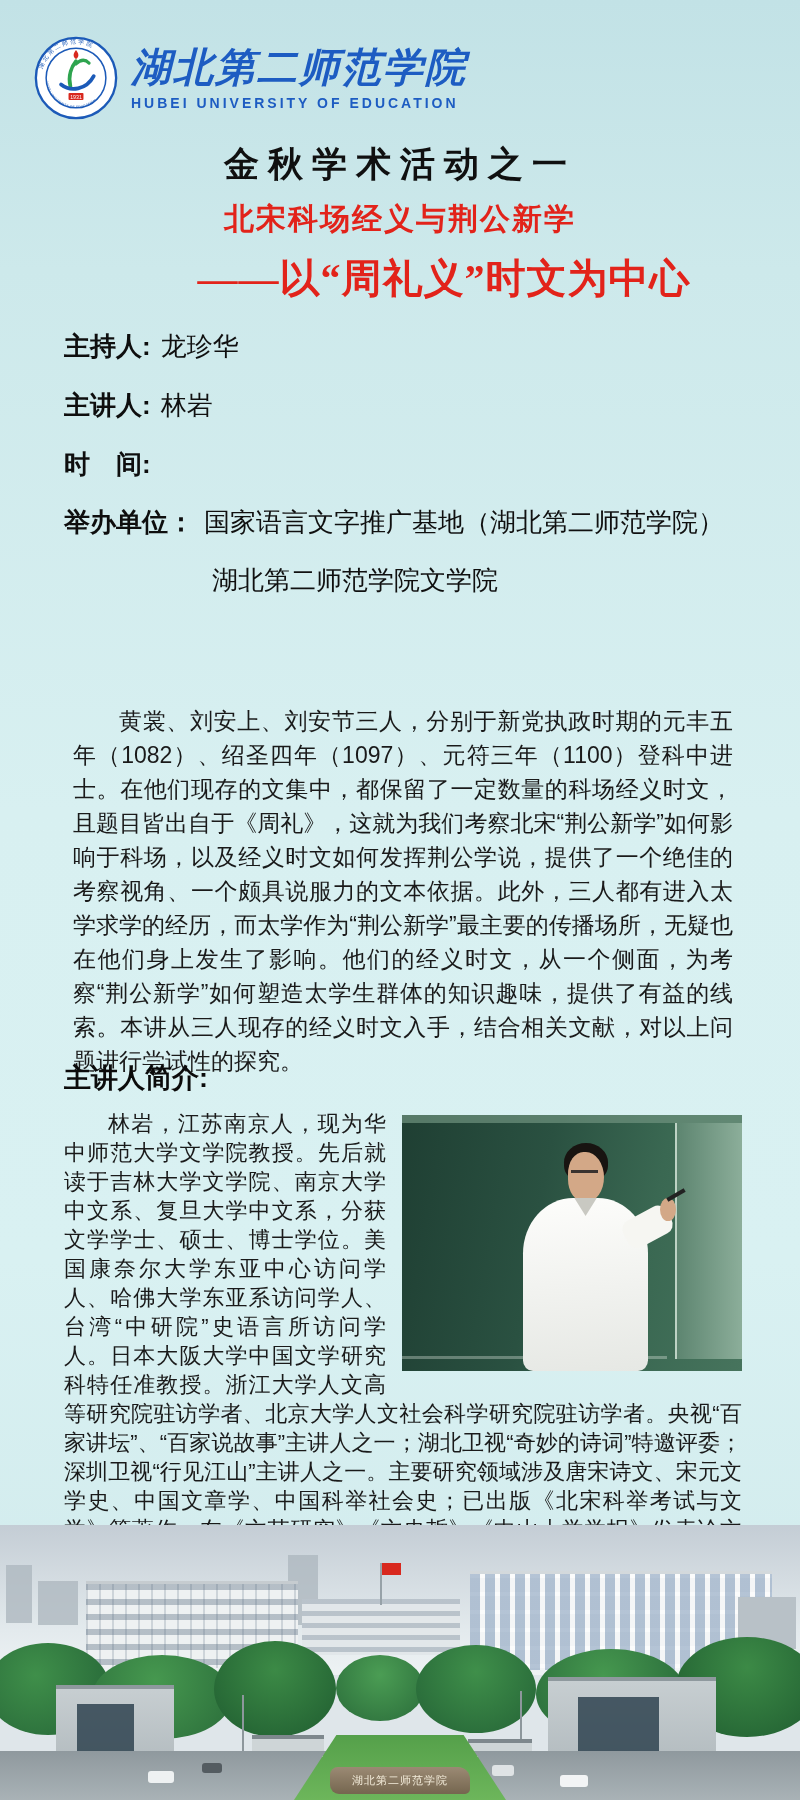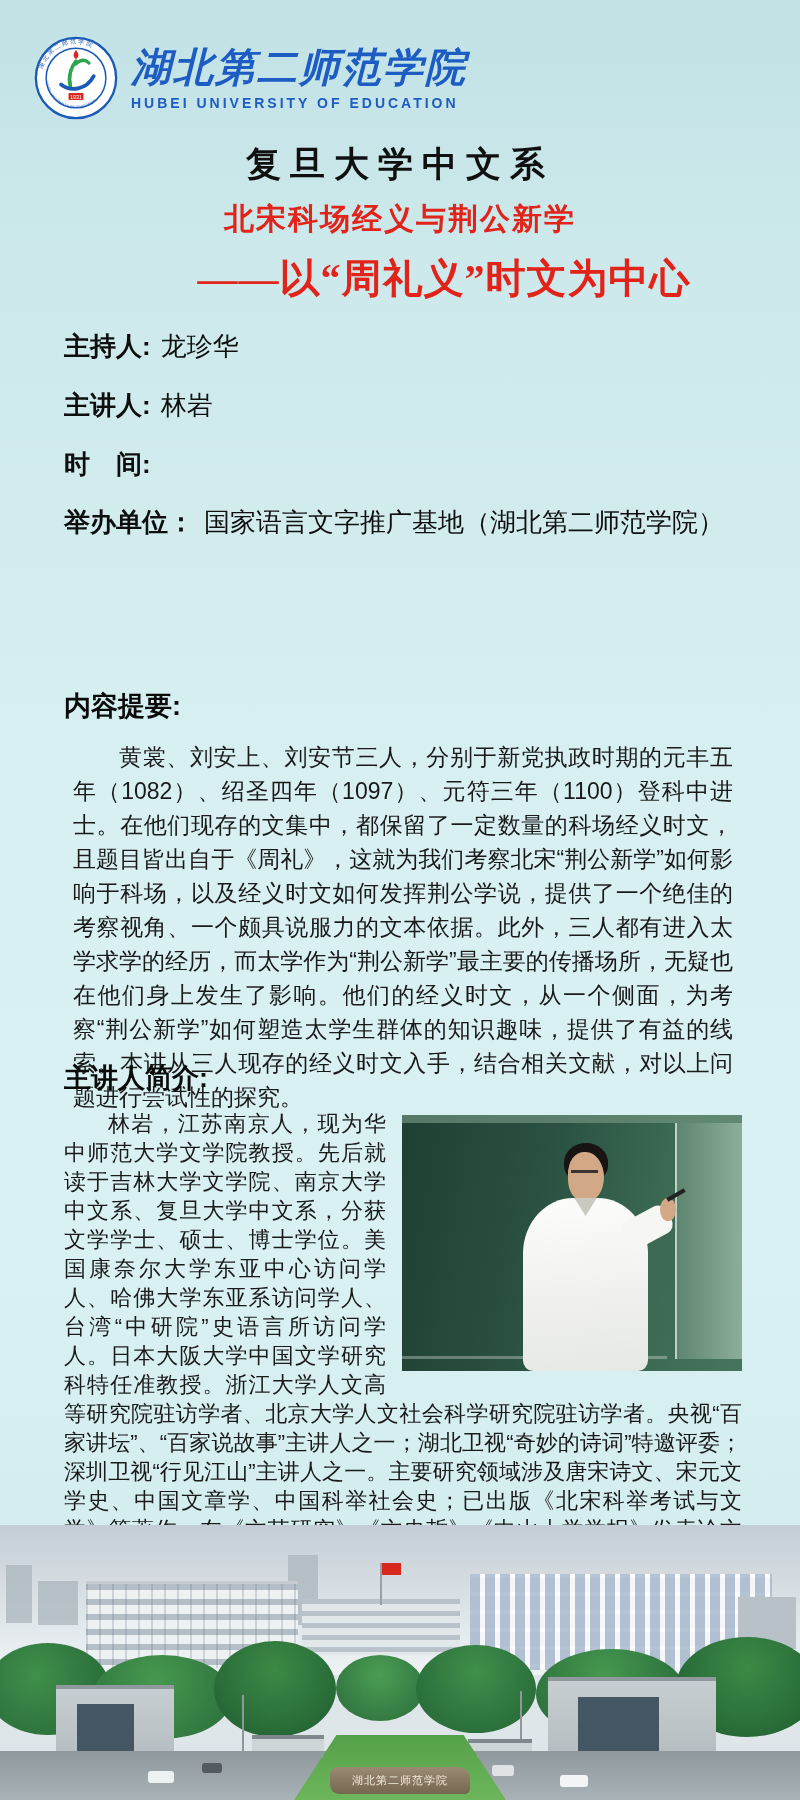--- a/index.html
+++ b/index.html
@@ -116,44 +116,44 @@
         <rect x="37" y="61" width="16" height="7.5" rx="1" fill="#d8281e"></rect>
         <text x="45" y="67" font-size="5.6" fill="#ffffff" text-anchor="middle">1931</text>
       </svg>
     </span>
     <div>
       <div class="uni-cn">湖北第二师范学院</div>
       <div class="uni-en">HUBEI UNIVERSITY OF EDUCATION</div>
     </div>
   </div>
 
-  <div class="series-title">复旦大学中文系</div>
+  <div class="series-title">金秋学术活动之一</div>
   <div class="lect1">北宋科场经义与荆公新学</div>
   <div class="lect2">——以“周礼义”时文为中心</div>
 
   <div class="info">
     <div class="info-row">
       <span class="info-label">主持人:</span>
       <span class="info-value">龙珍华</span>
     </div>
     <div class="info-row">
       <span class="info-label">主讲人:</span>
       <span class="info-value">林岩</span>
     </div>
     <div class="info-row">
       <span class="info-label">时　间:</span>
     </div>
     <div class="info-row">
       <span class="info-label">举办单位：</span>
       <span class="info-value">国家语言文字推广基地（湖北第二师范学院）</span>
     </div>
+    <div class="info-extra">湖北第二师范学院文学院</div>
   </div>
 
   <div class="abstract">
-    <div class="sec-heading">内容提要:</div>
     <p class="abstract-text">黄裳、刘安上、刘安节三人，分别于新党执政时期的元丰五年（1082）、绍圣四年（1097）、元符三年（1100）登科中进士。在他们现存的文集中，都保留了一定数量的科场经义时文，且题目皆出自于《周礼》，这就为我们考察北宋“荆公新学”如何影响于科场，以及经义时文如何发挥荆公学说，提供了一个绝佳的考察视角、一个颇具说服力的文本依据。此外，三人都有进入太学求学的经历，而太学作为“荆公新学”最主要的传播场所，无疑也在他们身上发生了影响。他们的经义时文，从一个侧面，为考察“荆公新学”如何塑造太学生群体的知识趣味，提供了有益的线索。本讲从三人现存的经义时文入手，结合相关文献，对以上问题进行尝试性的探究。</p>
   </div>
 
   <div class="bio">
     <div class="sec-heading">主讲人简介:</div>
     <div class="bio-body">
       <div class="speaker-photo">
         <div class="ph board"></div>
         <div class="ph board-top"></div>
         <div class="ph screen"></div>

